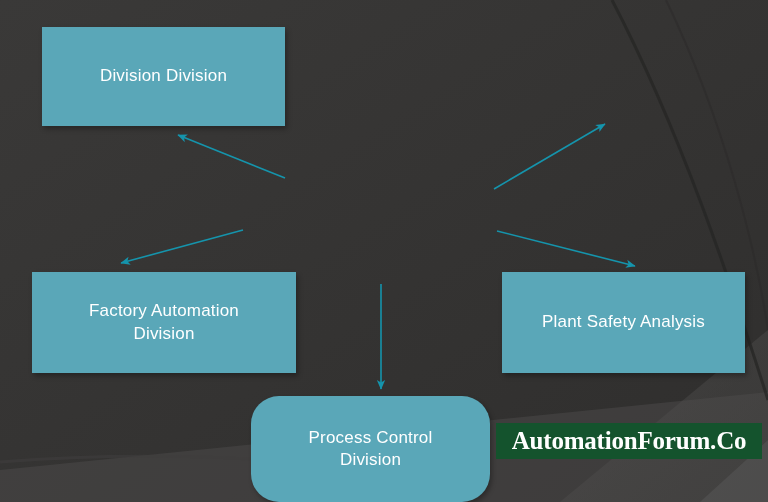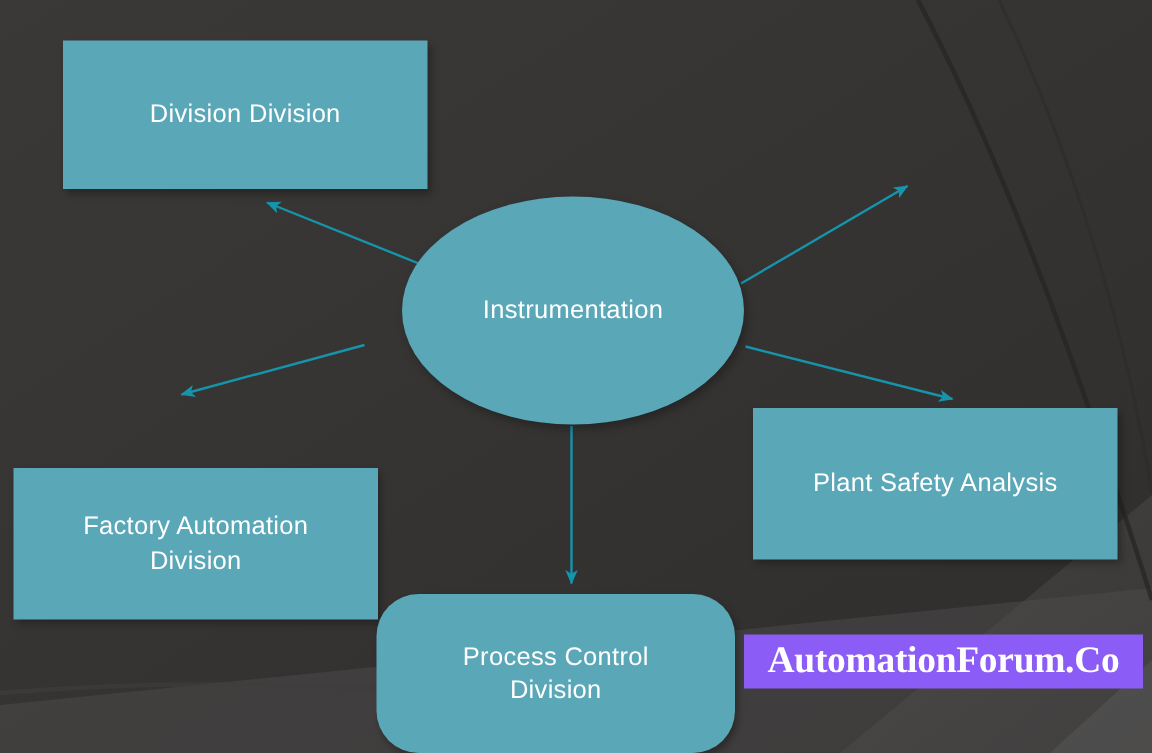--- a/index.html
+++ b/index.html
@@ -109,33 +109,30 @@
     <line x1="243" y1="230" x2="121" y2="263" stroke="#1594ac" stroke-width="1.6" marker-end="url(#arrowhead)"></line>
     <line x1="497" y1="231" x2="635" y2="266" stroke="#1594ac" stroke-width="1.6" marker-end="url(#arrowhead)"></line>
     <line x1="381" y1="284" x2="381" y2="389" stroke="#1594ac" stroke-width="1.6" marker-end="url(#arrowhead)"></line>
   </svg>
 
   <div class="node-box" style="left: 42px; top: 27px; width: 243px; height: 99px;">
     <span class="node-label">Division  Division</span>
   </div>
 
 
-  <div class="node-box" style="left: 9px; top: 272px; width: 243px; height: 101px; margin-top: 40px;">
+  <div class="node-box" style="left: 32px; top: 272px; width: 264px; height: 101px;">
     <span class="node-label">Factory Automation<br>Division</span>
   </div>
 
   <div class="node-box" style="left: 502px; top: 272px; width: 243px; height: 101px;">
     <span class="node-label">Plant Safety Analysis</span>
   </div>
 
   <div class="node-box" style="left: 251px; top: 396px; width: 239px; height: 106px; border-radius: 28px;">
     <span class="node-label">Process  Control<br>Division</span>
   </div>
 
-  <div class="hub" style="left: 268px; top: 131px; width: 228px; height: 152px;">
-    <span>Instrumentation</span>
-  </div>
 
-  <div id="watermark" style="left: 496px; top: 423px; width: 266px; height: 36px; background: #8b5cf6; color: rgb(255, 255, 255);">
+  <div id="watermark" style="left: 496px; top: 423px; width: 266px; height: 36px; background: #14532d; color: rgb(255, 255, 255);">
     <span>AutomationForum.Co</span>
   </div>
 
 </div>
 
 </body></html>

